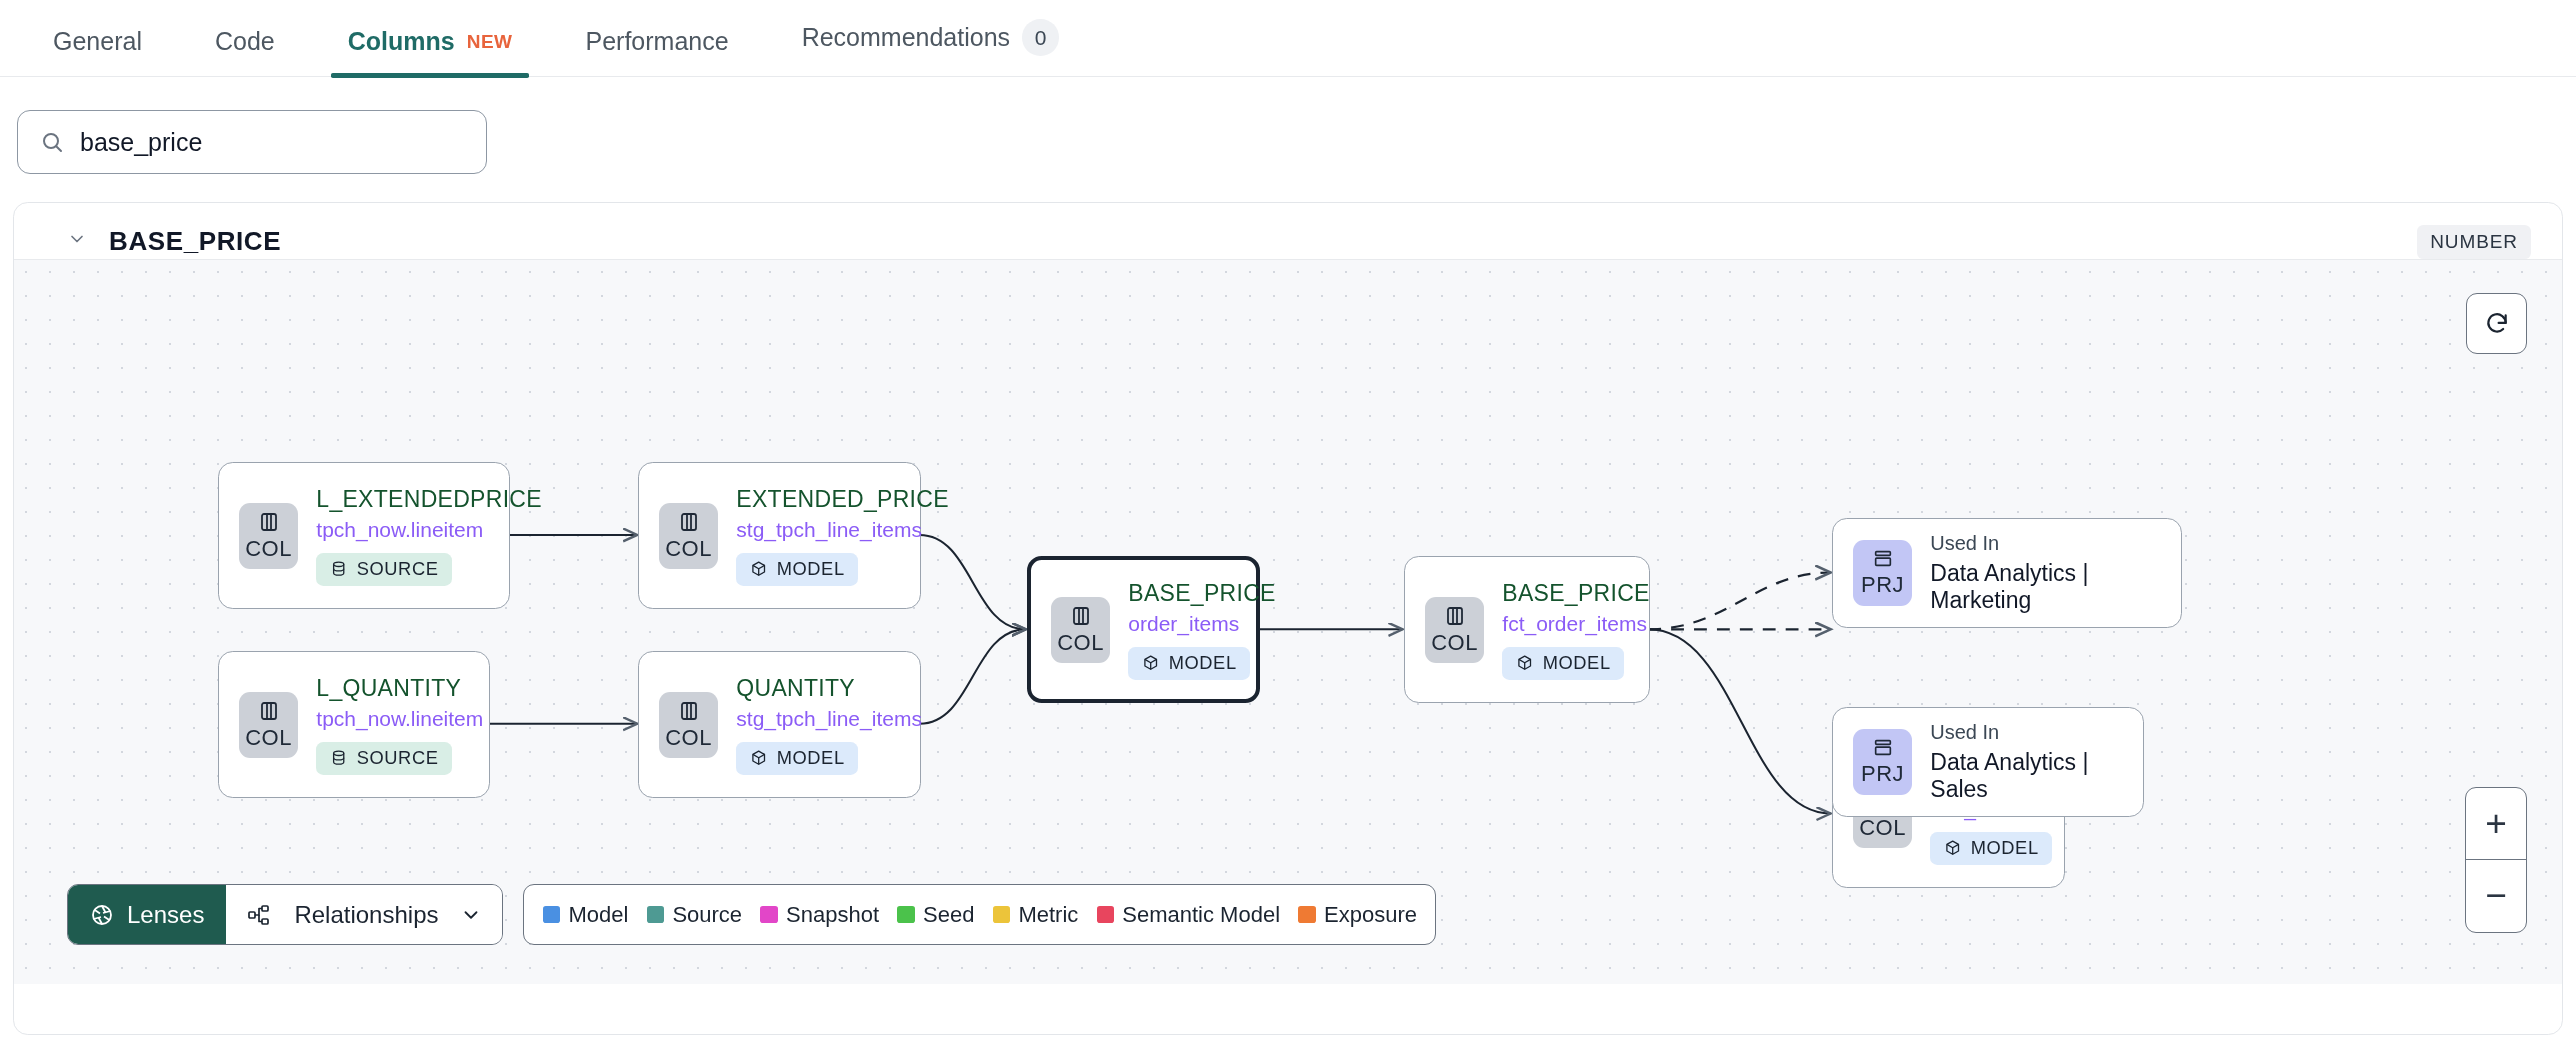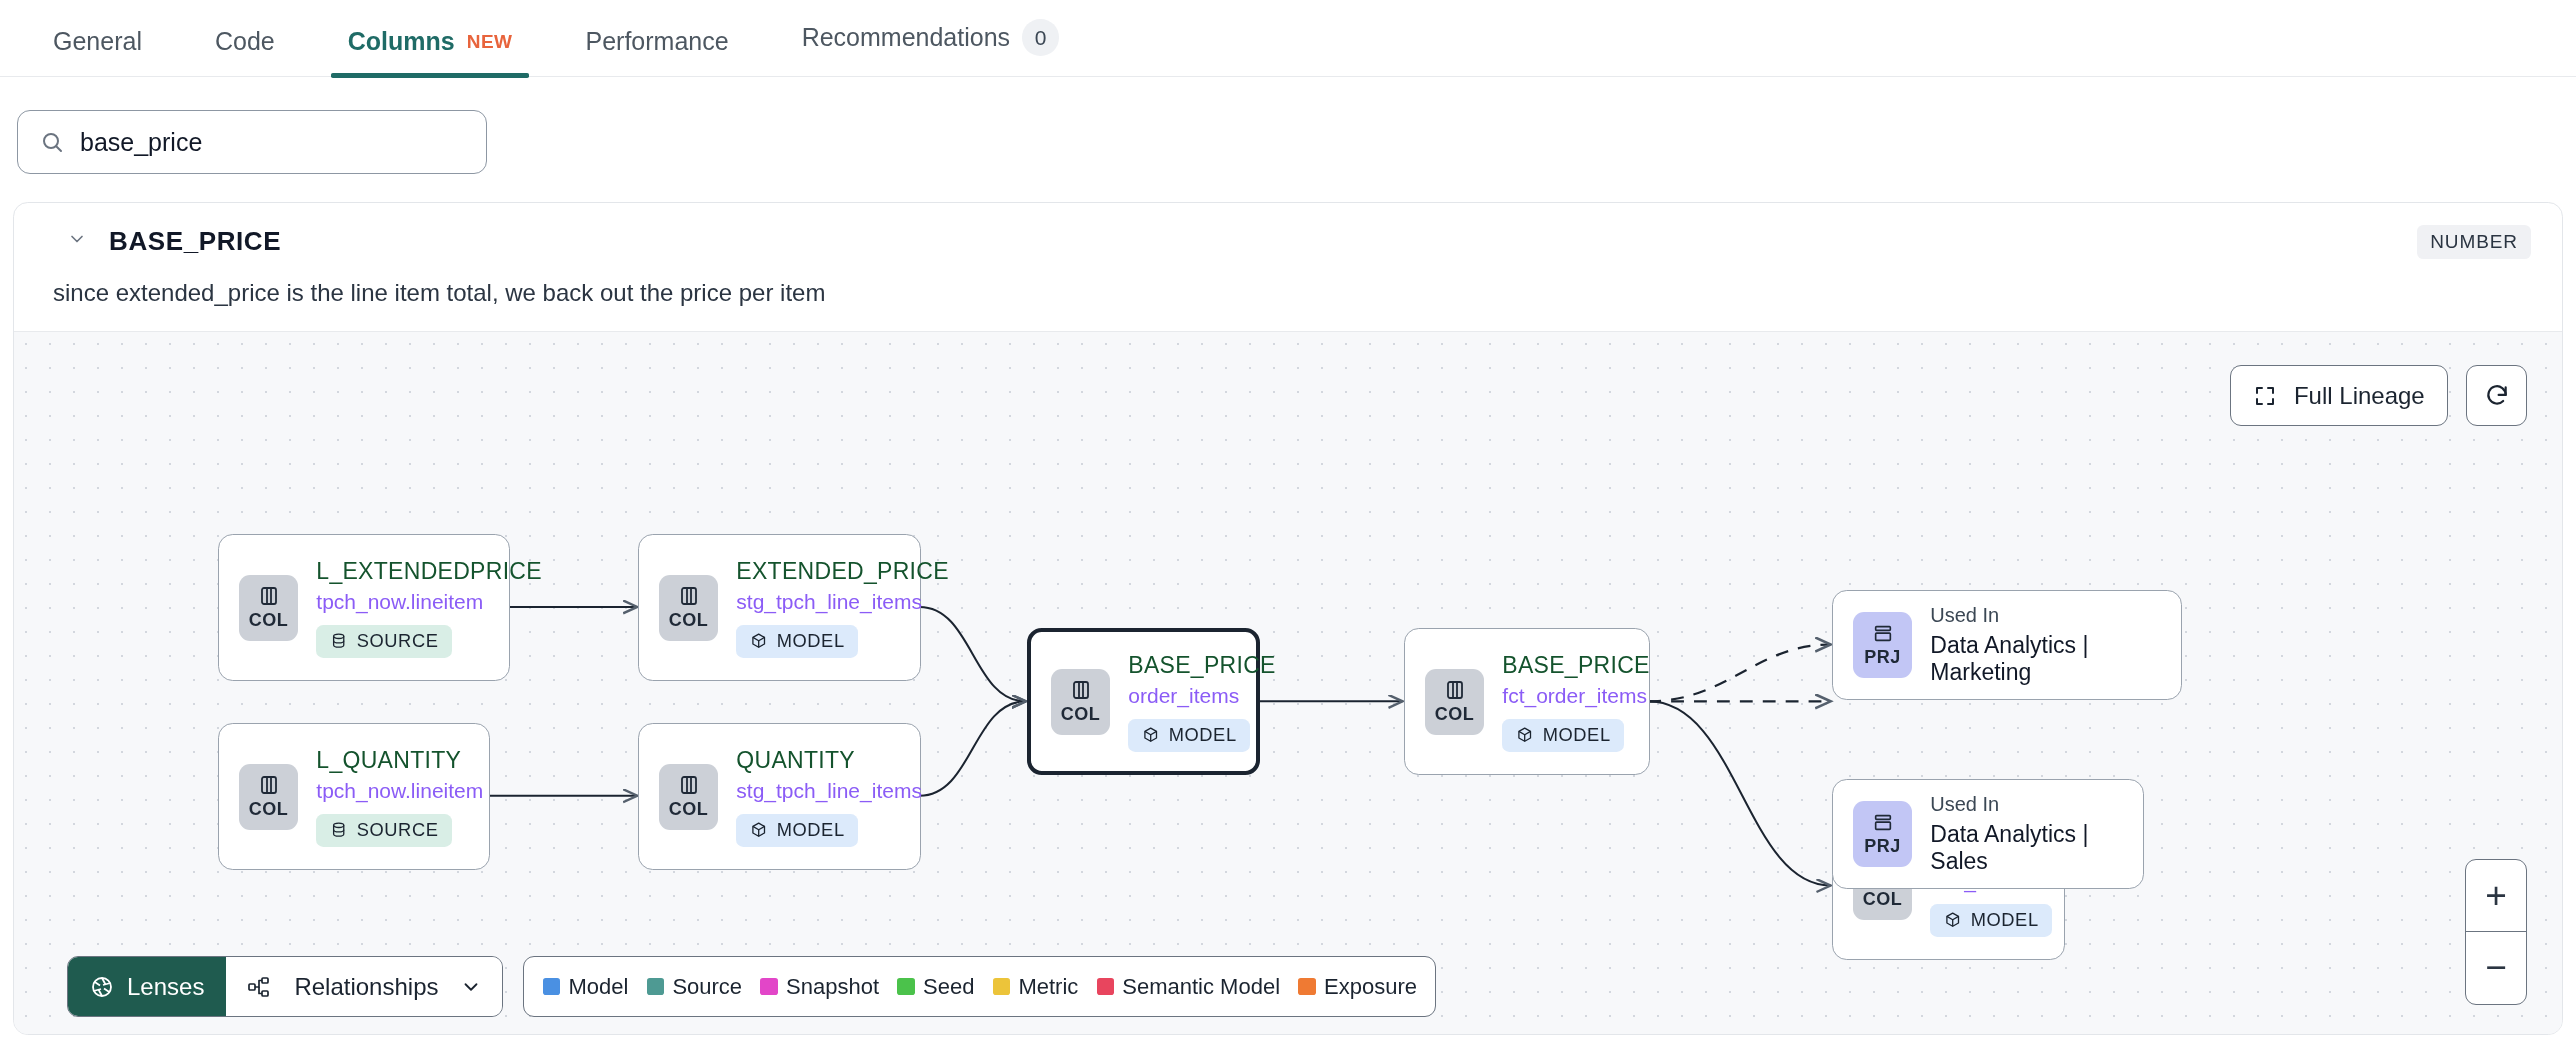--- a/index.html
+++ b/index.html
@@ -115,21 +115,21 @@
   .sq {
     flex: 0 0 auto;
     width: 59px; height: 66px;
     border-radius: 11px;
     background: #ccd0d7;
     display: flex; flex-direction: column;
     align-items: center; justify-content: center; gap: 1.8px;
     color: #1f2937;
   }
   .sq.prj { background: #c2c6f5; }
-  .sq-lbl { font-size: 18px; font-weight: 700; letter-spacing: 0.5px; }
+  .sq-lbl { font-size: 22px; font-weight: 400; letter-spacing: 0.5px; }
   .ninfo { display: flex; flex-direction: column; gap: 4.6px; }
   .ntitle { font-size: 23px; color: #14532d; letter-spacing: 0.3px; }
   .nsub { font-size: 21px; color: #8b5cf6; }
   .pill {
     margin-top: 6.4px;
     align-self: flex-start;
     display: inline-flex; align-items: center; gap: 9.2px;
     padding: 5.5px 13.8px; border-radius: 7.3px;
     font-size: 18.3px; letter-spacing: 0.6px; color: #1b2430;
   }
@@ -229,21 +229,20 @@
   <div class="colhead">
     <span class="chev">
       <svg width="20" height="20" viewBox="0 0 24 24" fill="none" stroke="#6b7480" stroke-width="2" stroke-linecap="round" stroke-linejoin="round">
           <polyline points="6 9 12 15 18 9"></polyline>
         </svg>
     </span>
     <span class="colname">BASE_PRICE</span>
     <span class="numbadge">NUMBER</span>
   </div>
 
-  <div class="coldesc">since extended_price is the line item total, we back out the price per item</div>
 
   <div class="canvas">
 
     <svg class="edges" viewBox="0 0 2780 790" preserveAspectRatio="none">
       <defs>
         <marker id="ah" markerWidth="9" markerHeight="9" refX="7" refY="3.2" orient="auto">
           <path d="M0,0 L7,3.2 L0,6.4" fill="none" stroke="#55606d" stroke-width="1.2"></path>
         </marker>
       </defs>
 
@@ -447,31 +446,20 @@
           </svg>
         <span class="sq-lbl">PRJ</span>
       </div>
       <div class="ninfo">
         <span class="used-label">Used In</span>
         <span class="used-val">Data Analytics | Sales</span>
       </div>
     </div>
 
     <div class="btn-row">
-      <div class="btn">
-        <span class="ic">
-          <svg width="24" height="24" viewBox="0 0 24 24" fill="none" stroke="#1b2430" stroke-width="2" stroke-linecap="round" stroke-linejoin="round">
-            <polyline points="4 9 4 4 9 4"></polyline>
-              <polyline points="15 4 20 4 20 9"></polyline>
-            <polyline points="20 15 20 20 15 20"></polyline>
-              <polyline points="9 20 4 20 4 15"></polyline>
-            </svg>
-        </span>
-        <span>Full Lineage</span>
-      </div>
       <div class="btn sq-btn">
         <span class="ic">
           <svg width="26" height="26" viewBox="0 0 24 24" fill="none" stroke="#1b2430" stroke-width="2" stroke-linecap="round" stroke-linejoin="round">
             <path d="M20 11a8 8 0 1 0-2.3 5.6"></path>
               <polyline points="20 4 20 11 13.5 11"></polyline>
             </svg>
         </span>
       </div>
     </div>
 

